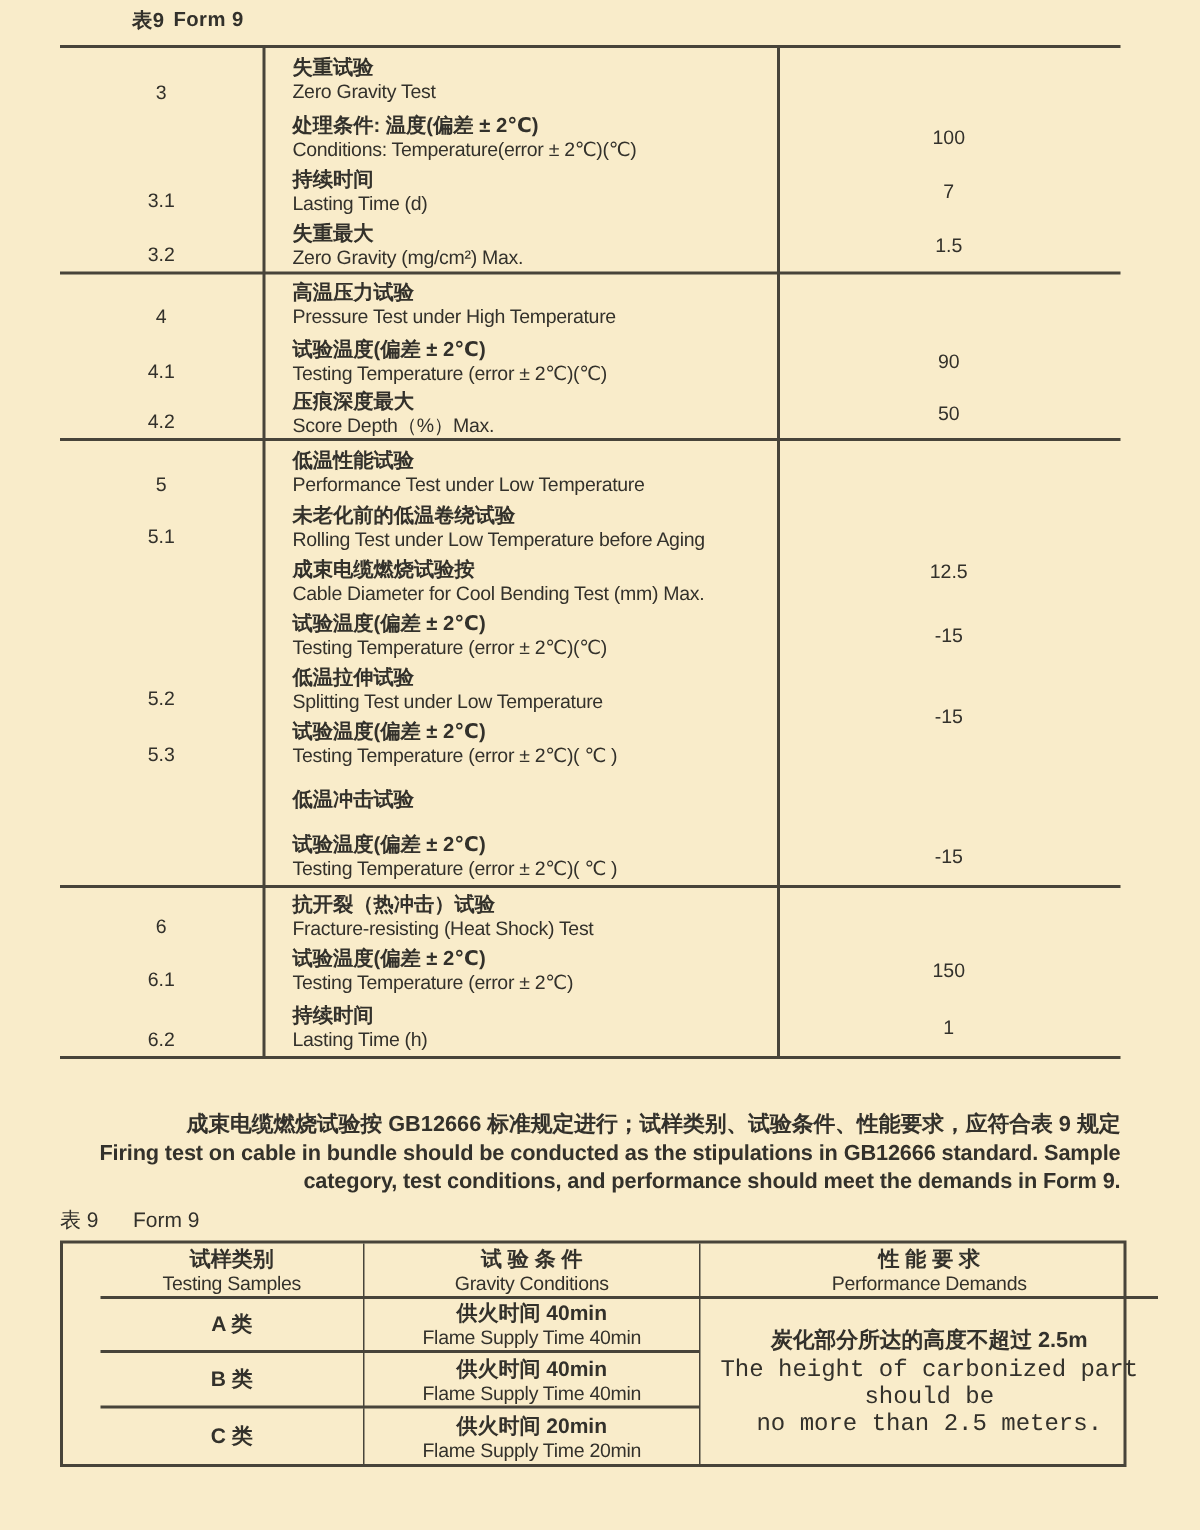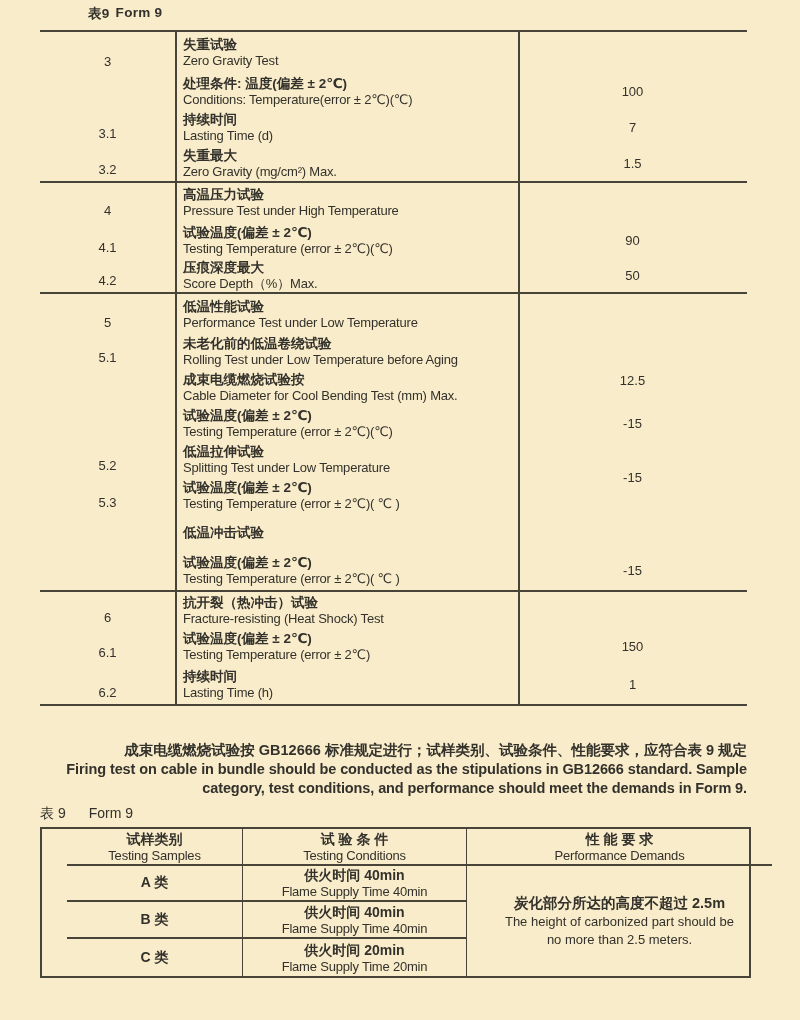--- a/index.html
+++ b/index.html
@@ -17,21 +17,21 @@
   .t1{margin:7px 0 0 40px;width:707px;border-top:2px solid var(--line);position:relative;}
   .t1::before,.t1::after{content:"";position:absolute;top:0;bottom:0;width:1.5px;background:var(--line);}
   .t1::before{left:135px;}
   .t1::after{left:478px;}
   .sec{display:grid;grid-template-columns:135px 343px 229px;border-bottom:2px solid var(--line);}
   .sec.s3{grid-template-rows:41px 37px 35px 36px;}
   .sec.s4{grid-template-rows:39px 37px 33px;}
   .sec.s5{grid-template-rows:40px 35px 37px 35px 36px 37px 36px 40px;}
   .sec.s6{grid-template-rows:37px 35px 40px;}
   .num{grid-column:1;align-self:end;justify-self:center;padding-bottom:4px;font-size:13px;}
-  .desc{grid-column:2;align-self:center;padding-left:8px;width:100%;}
+  .desc{grid-column:2;align-self:center;padding-left:20px;width:100%;}
   .desc .zh{font-size:13.5px;font-weight:600;line-height:17px;}
   .desc .en{font-size:13px;font-weight:400;line-height:16px;letter-spacing:-0.2px;}
   .val{grid-column:3;align-self:center;justify-self:center;font-size:13px;}
   .val.vtop{align-self:start;padding-top:4px;}
 
   
   .note{margin:34px 0 0 40px;width:707px;text-align:right;font-weight:700;}
   .note .zh{font-size:14.5px;line-height:20px;}
   .note .en{font-size:14.5px;line-height:19px;letter-spacing:-0.1px;}
 
@@ -43,21 +43,21 @@
       display:grid;grid-template-columns:175px 224px 306px;grid-template-rows:37px 36px 37px 37px;padding-left:25px;}
   .t2 .cell{display:flex;flex-direction:column;justify-content:center;align-items:center;text-align:center;}
   .t2 .bl{border-left:1.5px solid var(--line);}
   .t2 .bb{border-bottom:2px solid var(--line);}
   .t2 .hzh{font-size:14px;font-weight:600;line-height:17px;}
   .t2 .hen{font-size:13px;line-height:15px;letter-spacing:-0.2px;}
   .t2 .sample{font-size:14px;font-weight:600;}
   .t2 .czh{font-size:14px;font-weight:600;line-height:17px;}
   .t2 .cen{font-size:13px;line-height:15px;letter-spacing:-0.2px;}
   .t2 .dzh{font-size:14.5px;font-weight:600;line-height:19px;}
-  .t2 .den{font-size:13px;line-height:18px;}
+  .t2 .den{font-size:16px;line-height:18px;font-family:Liberation Mono, monospace;}
 </style>
 </head>
 <body>
 
 <div class="page">
 
   <div class="top-label">
     <span>表9</span>
     <span>Form 9</span>
   </div>
@@ -183,21 +183,21 @@
     <span>Form 9</span>
   </div>
 
   <div class="t2">
     <div class="cell bb" style="grid-row:1;grid-column:1">
       <div class="hzh">试样类别</div>
       <div class="hen">Testing Samples</div>
     </div>
     <div class="cell bb bl" style="grid-row:1;grid-column:2">
       <div class="hzh">试 验 条 件</div>
-      <div class="hen">Testing Conditions</div>
+      <div class="hen">Gravity Conditions</div>
     </div>
     <div class="cell bb bl" style="grid-row:1;grid-column:3">
       <div class="hzh">性 能 要 求</div>
       <div class="hen">Performance Demands</div>
     </div>
 
     <div class="cell bb sample" style="grid-row:2;grid-column:1">A 类</div>
     <div class="cell bb bl" style="grid-row:2;grid-column:2">
       <div class="czh">供火时间 40min</div>
       <div class="cen">Flame Supply Time 40min</div>

